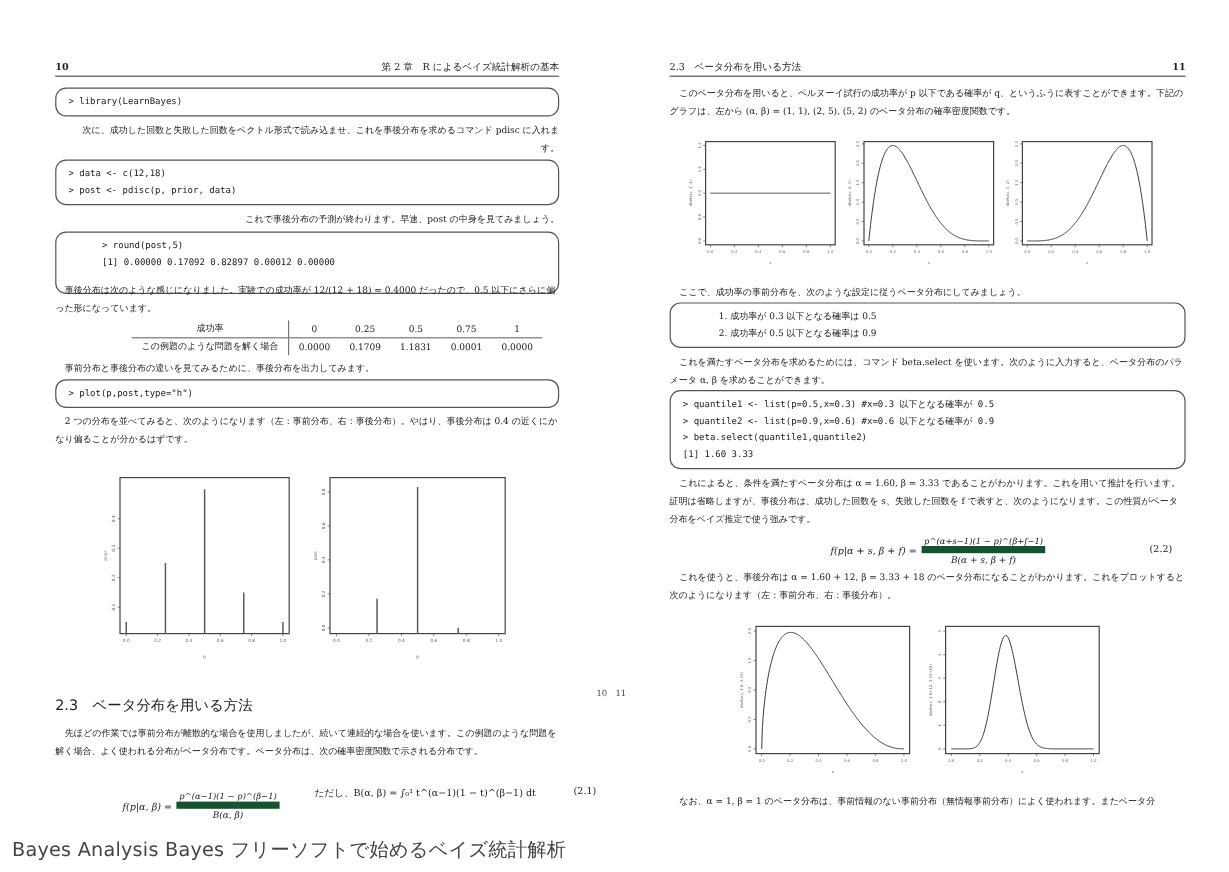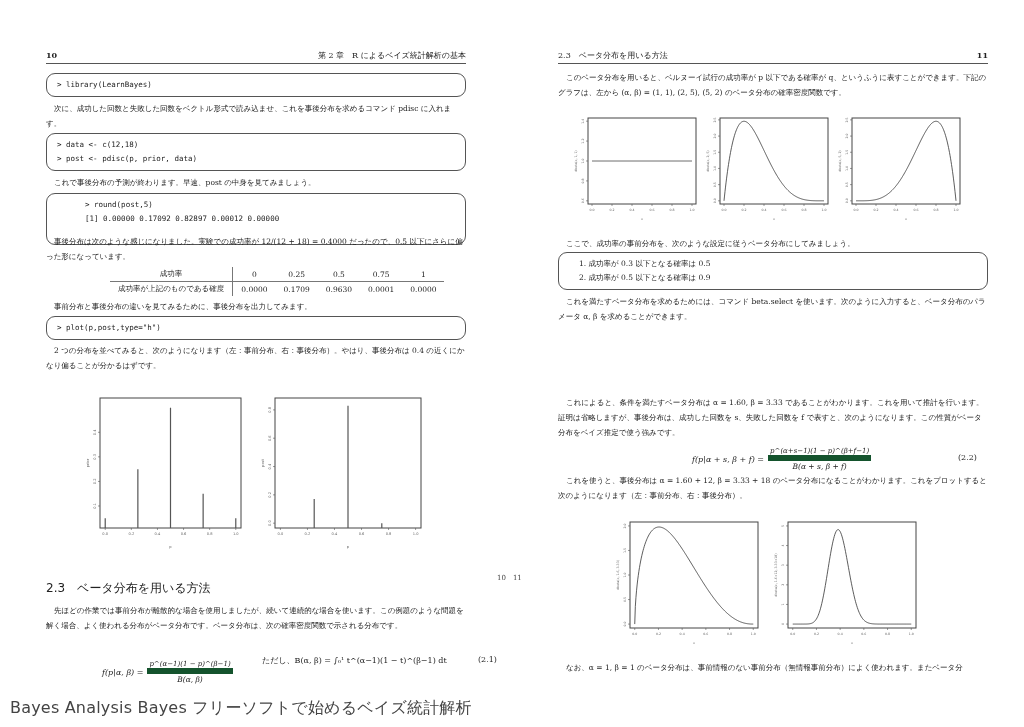--- a/index.html
+++ b/index.html
@@ -23,66 +23,66 @@
   .plot svg { display: block; }
   .section-title { position: absolute; left: 46px; top: 580px; font-family: "DejaVu Sans", sans-serif; font-size: 12px; color: #222; }
   .section-title .num { margin-right: 12px; }
   .eq { position: absolute; font-size: 8px; display: flex; align-items: center; }
   .frac { display: inline-flex; flex-direction: column; align-items: center; margin-left: 4px; }
   .frac .num { border-bottom: 6px solid #14532d; padding: 0 2px; font-size: 7px; }
   .frac .den { font-size: 7.5px; padding-top: 1px; }
   .eqno { position: absolute; font-size: 8px; }
   .spread-pages { position: absolute; left: 497px; top: 573px; font-size: 7px; color: #444; }
   .footer-title { position: absolute; left: 10px; top: 698px; font-family: "DejaVu Sans", sans-serif; font-size: 16px; color: #444; letter-spacing: 0.2px; }
-  .list-box { position: absolute; border: 1px solid #555; border-radius: 9px; padding: 4px 20px; font-size: 7.5px; line-height: 14px; }
+  .list-box { position: absolute; border: 1px solid #555; border-radius: 9px; padding: 4px 40px; font-size: 7.5px; line-height: 14px; }
 </style>
 </head>
 <body>
 
 <div class="page page-left">
   <div class="run-head">
     <span>10</span>
     <span class="chap">第 2 章　R によるベイズ統計解析の基本</span>
   </div>
 
   <div class="codebox" style="left:46px; top:73px; width:420px; height:24px;">
     <div>&gt; library(LearnBayes)</div>
   </div>
 
-  <div class="para" style="left:46px; top:101px; width:420px; text-indent:8px;">次に、成功した回数と失敗した回数をベクトル形式で読み込ませ、これを事後分布を求めるコマンド pdisc に入れます。</div>
+  <div class="para" style="left:46px; top:101px; width:420px; text-indent:8px;text-align:right;">次に、成功した回数と失敗した回数をベクトル形式で読み込ませ、これを事後分布を求めるコマンド pdisc に入れます。</div>
 
   <div class="codebox" style="left:46px; top:133px; width:420px; height:38px;">
     <div>&gt; data &lt;- c(12,18)</div>
     <div>&gt; post &lt;- pdisc(p, prior, data)</div>
   </div>
 
-  <div class="para" style="left:46px; top:175px; width:420px; text-indent:8px;">これで事後分布の予測が終わります。早速、post の中身を見てみましょう。</div>
+  <div class="para" style="left:46px; top:175px; width:420px; text-indent:8px;text-align:right;">これで事後分布の予測が終わります。早速、post の中身を見てみましょう。</div>
 
   <div class="codebox" style="left:46px; top:193px; width:420px; height:52px;padding-left:38px;">
     <div>&gt; round(post,5)</div>
     <div>[1] 0.00000 0.17092 0.82897 0.00012 0.00000</div>
   </div>
 
   <div class="para" style="left:46px; top:234px; width:420px; text-indent:8px;">事後分布は次のような感じになりました。実験での成功率が 12/(12 + 18) = 0.4000 だったので、0.5 以下にさらに偏った形になっています。</div>
 
   <table class="prob">
     <tbody>
         <tr class="first">
       <td class="h">成功率</td>
       <td>0</td>
       <td>0.25</td>
       <td>0.5</td>
       <td>0.75</td>
       <td>1</td>
     </tr>
     <tr>
-      <td class="h">成功率が上記のものである確度</td>
+      <td class="h">この例題のような問題を解く場合</td>
       <td>0.0000</td>
       <td>0.1709</td>
-      <td>0.9630</td>
+      <td>1.1831</td>
       <td>0.0001</td>
       <td>0.0000</td>
     </tr>
   </tbody>
     </table>
 
   <div class="para" style="left:46px; top:299px; width:420px; text-indent:8px;">事前分布と事後分布の違いを見てみるために、事後分布を出力してみます。</div>
 
   <div class="codebox" style="left:46px; top:316px; width:420px; height:24px;">
     <div>&gt; plot(p,post,type="h")</div>
@@ -279,20 +279,26 @@
 
   <div class="para" style="left:46px; top:236px; width:430px; text-indent:8px;">ここで、成功率の事前分布を、次のような設定に従うベータ分布にしてみましょう。</div>
 
   <div class="list-box" style="left:46px; top:252px; width:430px; height:38px;">
     <div>1. 成功率が 0.3 以下となる確率は 0.5</div>
     <div>2. 成功率が 0.5 以下となる確率は 0.9</div>
   </div>
 
   <div class="para" style="left:46px; top:294px; width:430px; text-indent:8px;">これを満たすベータ分布を求めるためには、コマンド beta.select を使います。次のように入力すると、ベータ分布のパラメータ α, β を求めることができます。</div>
 
+  <div class="codebox" style="left:46px; top:325px; width:430px; height:66px;">
+    <div>&gt; quantile1 &lt;- list(p=0.5,x=0.3) #x=0.3 以下となる確率が 0.5</div>
+    <div>&gt; quantile2 &lt;- list(p=0.9,x=0.6) #x=0.6 以下となる確率が 0.9</div>
+    <div>&gt; beta.select(quantile1,quantile2)</div>
+    <div>[1] 1.60 3.33</div>
+  </div>
 
   <div class="para" style="left:46px; top:395px; width:430px; text-indent:8px;">これによると、条件を満たすベータ分布は α = 1.60, β = 3.33 であることがわかります。これを用いて推計を行います。証明は省略しますが、事後分布は、成功した回数を s、失敗した回数を f で表すと、次のようになります。この性質がベータ分布をベイズ推定で使う強みです。</div>
 
   <div class="eq math" style="left:180px; top:447px;">
     <span>f(p|α + s, β + f) =</span>
     <span class="frac">
       <span class="num">p^(α+s−1)(1 − p)^(β+f−1)</span>
       <span class="den">B(α + s, β + f)</span>
     </span>
   </div>

